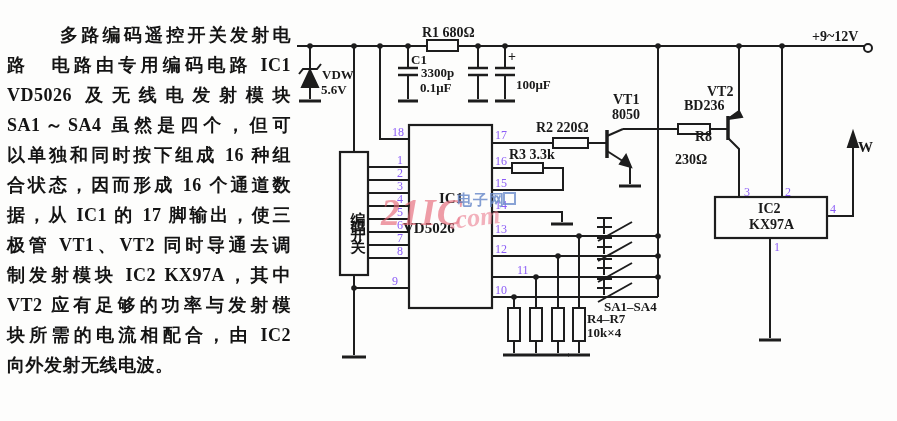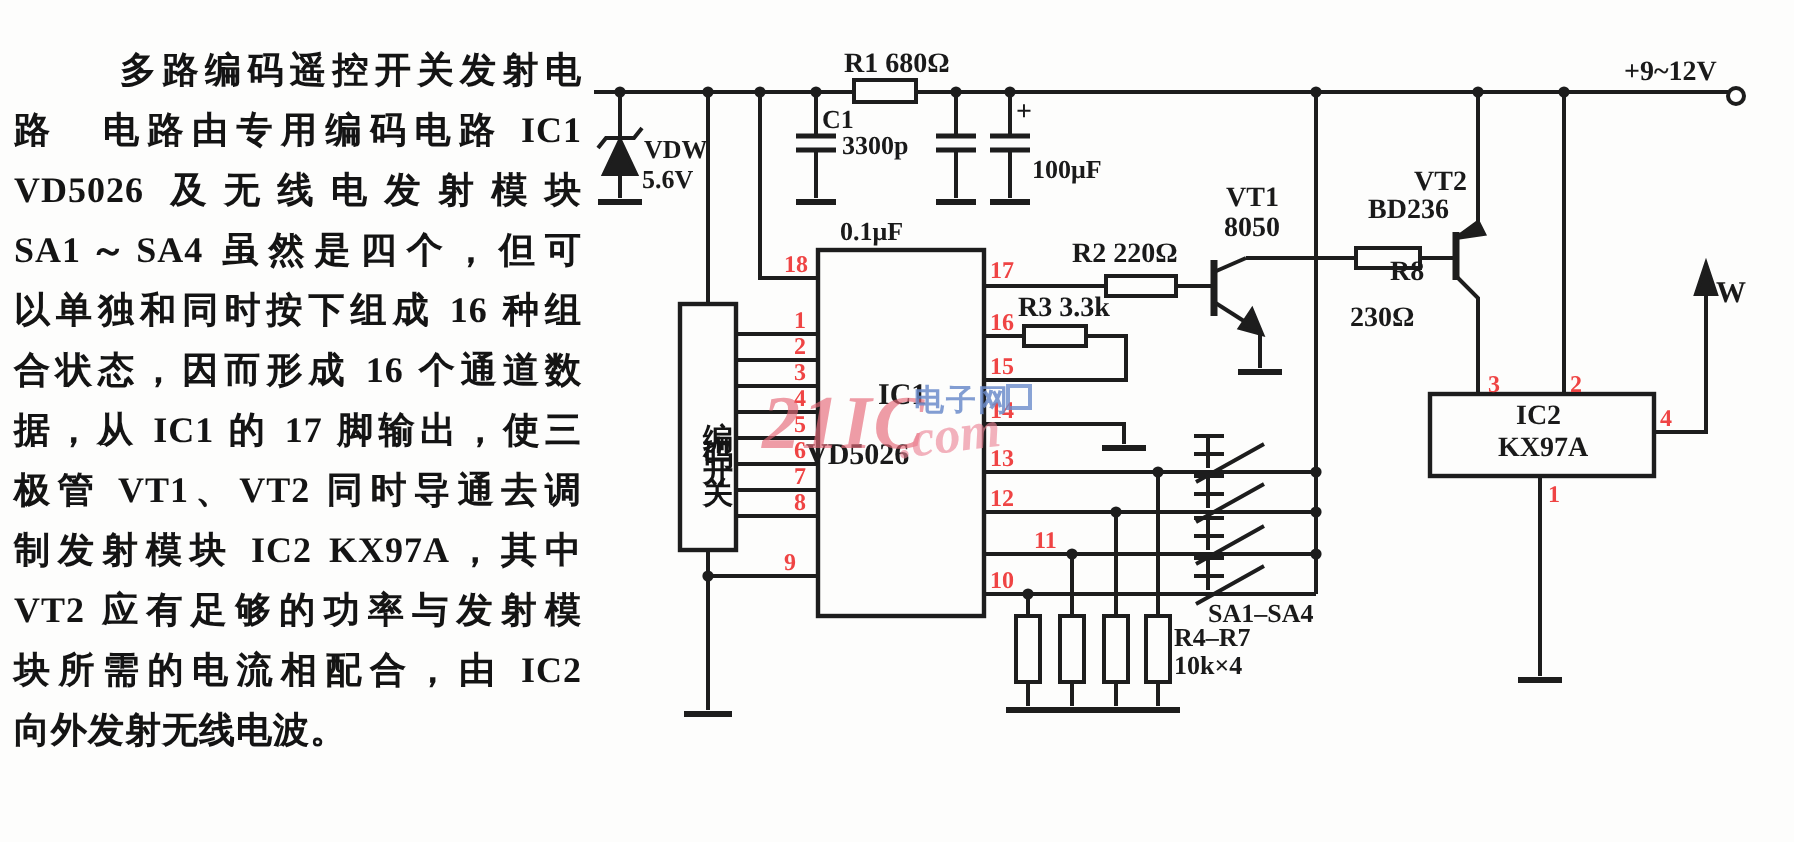--- a/index.html
+++ b/index.html
@@ -7,21 +7,21 @@
         font-family:"Liberation Serif","DejaVu Serif",serif;color:#161616;padding-left:39px;}
   
   #text-col{position:absolute;left:7px;top:20px;width:284px;}
   .line{height:30px;line-height:30px;font-size:18px;font-weight:700;
         text-align:justify;text-align-last:justify;white-space:nowrap;
         color:#141414;letter-spacing:0.5px;}
   .line.first{padding-left:53px;box-sizing:border-box;}
   .line.last{text-align-last:left;}
   
   .lbl{position:absolute;font-weight:700;color:#1a1a1a;white-space:nowrap;line-height:1;}.s13{font-size:13px;}.s14{font-size:14px;}.s15{font-size:15px;}
-  .pin{position:absolute;font-size:12px;font-weight:700;color:#ef4444;line-height:1;}
+  .pin{position:absolute;font-size:12px;font-weight:400;color:#8b5cf6;line-height:1;}
   #encoder-label{position:absolute;left:341px;top:163px;width:26px;height:108px;
         writing-mode:vertical-rl;text-orientation:upright;letter-spacing:9px;
         font-size:15px;font-weight:700;text-align:center;color:#141414;}
   
   .wm-big{position:absolute;left:381px;top:190px;font-size:38px;font-style:italic;
         font-weight:700;color:rgba(230,105,120,0.65);letter-spacing:1px;
         font-family:"Liberation Serif",serif;}
   .wm-com{position:absolute;left:449px;top:203px;font-size:26px;font-style:italic;
         font-weight:700;color:rgba(236,130,148,0.62);transform:rotate(-7deg);
         font-family:"Liberation Serif",serif;}
@@ -231,21 +231,21 @@
       </g>
     </g>
   </svg>
 
   <div class="lbl s14" style="left:812px;top:30px;">+9~12V</div>
   <div class="lbl s13" style="left:322px;top:68px;">VDW</div>
   <div class="lbl s13" style="left:321px;top:83px;">5.6V</div>
   <div class="lbl s14" style="left:422px;top:26px;">R1 680Ω</div>
   <div class="lbl s13" style="left:411px;top:53px;">C1</div>
   <div class="lbl s13" style="left:421px;top:66px;">3300p</div>
-  <div class="lbl s13" style="left:420px;top:81px;margin-top:28px;">0.1μF</div>
+  <div class="lbl s13" style="left:420px;top:81px;">0.1μF</div>
   <div class="lbl s14" style="left:508px;top:50px;">+</div>
   <div class="lbl s13" style="left:516px;top:78px;">100μF</div>
   <div class="lbl s14" style="left:536px;top:121px;">R2 220Ω</div>
   <div class="lbl s14" style="left:509px;top:148px;">R3 3.3k</div>
   <div class="lbl s14" style="left:613px;top:93px;">VT1</div>
   <div class="lbl s14" style="left:612px;top:108px;">8050</div>
   <div class="lbl s14" style="left:707px;top:85px;">VT2</div>
   <div class="lbl s14" style="left:684px;top:99px;">BD236</div>
   <div class="lbl s14" style="left:677px;top:130px;margin-left:18px;">R8</div>
   <div class="lbl s14" style="left:675px;top:153px;">230Ω</div>

